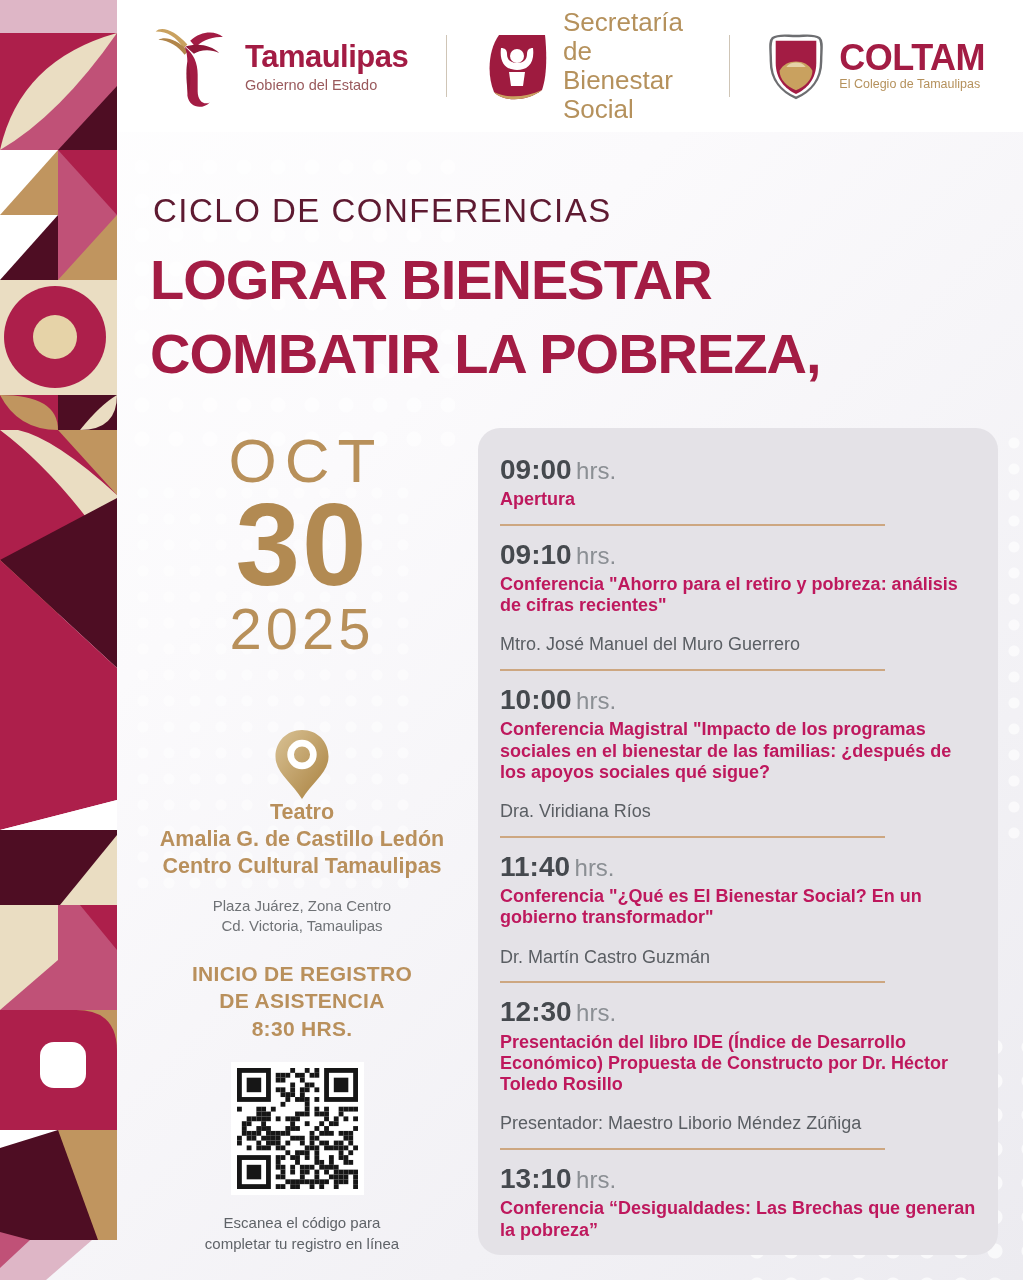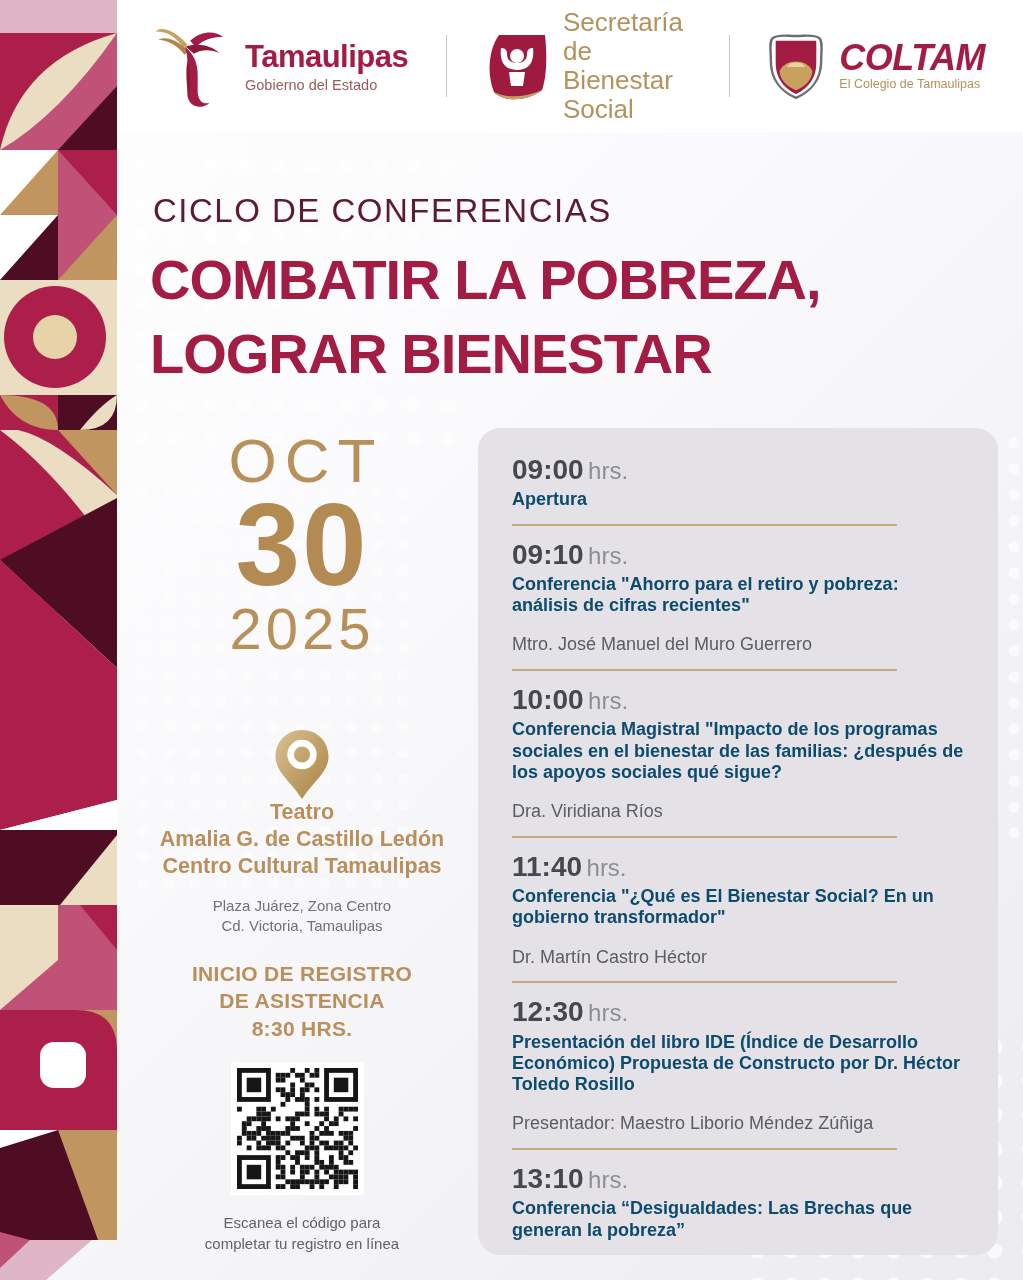--- a/index.html
+++ b/index.html
@@ -22,21 +22,21 @@
   
   #strip { position:absolute; left:0; top:0; width:117px; height:1280px; }
 
   
   #header { position:absolute; left:117px; top:0; width:906px; height:132px; background:#fff; display:flex; align-items:center; justify-content:center; gap:0; }
   .logo-group { display:flex; align-items:center; gap:14px; padding:0 38px; }
   .logo-sep { width:1px; height:62px; background:#cfc5b6; }
   .tam-name { font-size:31px; font-weight:bold; color:#a31c44; letter-spacing:-.5px; }
   .tam-sub { font-size:14.5px; color:#99595c; margin-top:2px; }
   .bs-text { font-size:26px; color:#b5915c; line-height:1.12; }
-  .coltam-name { font-size:36px; font-weight:bold; color:#a31c44; letter-spacing:-.5px; line-height:.95;font-style:italic; }
+  .coltam-name { font-size:36px; font-weight:bold; color:#a31c44; letter-spacing:-.5px; line-height:.95; }
   .coltam-sub { font-size:12.5px; color:#b5915c; margin-top:2px; }
   .bs-icon-wrap { position:relative; width:64px; height:68px; }
 
   
   #kicker { position:absolute; left:153px; top:192px; font-size:33px; font-weight:400; letter-spacing:1.5px; color:#5e1a31; }
   #big-title { position:absolute; left:150px; top:243px; font-size:56px; font-weight:bold; letter-spacing:-1px; color:#a31c44; line-height:1.32; }
 
   
   .leftcol { position:absolute; left:117px; width:370px; text-align:center; }
   #date-month { font-size:62px; font-weight:400; letter-spacing:8px; color:#b8905a; line-height:1; text-indent:8px; }
@@ -44,27 +44,27 @@
   #date-year { font-size:58px; font-weight:400; letter-spacing:4px; color:#b8905a; line-height:1.05; }
   .venue-line { font-size:21.5px; font-weight:bold; color:#b9905c; line-height:1.25; }
   .addr-line { font-size:15px; color:#6f7276; line-height:1.35; }
   .reg-line { font-size:21px; font-weight:bold; color:#b9905c; line-height:1.3; letter-spacing:.3px; }
   #qr-box { position:absolute; left:231px; top:1062px; width:133px; height:133px; background:#fff; display:flex; align-items:center; justify-content:center; }
   .qr-caption { font-size:15px; color:#5f6368; line-height:1.4; }
 
   
   #schedule-card {
     position:absolute; left:478px; top:428px; width:520px; height:827px;
-    background:#e4e2e7; border-radius:22px; padding:27px 34px; overflow:hidden;
+    background:#e4e2e7; border-radius:22px; padding:27px 22px; overflow:hidden;
   }
   .sched-item { }
   .sched-time-line { line-height:1.05; margin-bottom:5px; }
   .sched-time { font-size:28px; font-weight:bold; color:#45494e; }
   .sched-hrs { font-size:24px; color:#8b8f94; }
-  .sched-title { font-size:18px; font-weight:bold; color:#0c4a6e; line-height:1.18; }
+  .sched-title { font-size:18px; font-weight:bold; color:#be185d; line-height:1.18; }
   .sched-speaker { font-size:18px; color:#5a5e63; line-height:1.2; margin-top:18px; }
   .sched-sep { width:385px; height:2px; background:#c99c6e; margin:13px 0 14px 0; opacity:.85; }
 </style>
 </head>
 <body>
 
 <div id="poster">
 
   <div class="dots" style="left:125px; top:150px; width:330px; height:300px;"></div>
   <div class="dots small" style="left:130px; top:480px; width:280px; height:420px; opacity:.5;"></div>
@@ -176,22 +176,22 @@
       </svg>
       <div>
         <div class="coltam-name">COLTAM</div>
         <div class="coltam-sub">El Colegio de Tamaulipas</div>
       </div>
     </div>
   </div>
 
   <div id="kicker">CICLO DE CONFERENCIAS</div>
   <div id="big-title">
+    <div>LOGRAR BIENESTAR</div>
     <div>COMBATIR LA POBREZA,</div>
-    <div>LOGRAR BIENESTAR</div>
   </div>
 
   <div class="leftcol" style="top:430px;">
     <div id="date-month">OCT</div>
     <div id="date-day">30</div>
     <div id="date-year">2025</div>
   </div>
 
   <div class="leftcol" style="top:728px;">
     <svg width="58" height="72" viewBox="0 0 60 76">
@@ -486,21 +486,21 @@
     <div class="sched-title">Conferencia Magistral "Impacto de los programas sociales en el bienestar de las familias: ¿después de los apoyos sociales qué sigue?</div>
     <div class="sched-speaker">Dra. Viridiana Ríos</div>
   </div>
 <div class="sched-sep"></div>
   <div class="sched-item">
     <div class="sched-time-line">
       <span class="sched-time">11:40</span>
       <span class="sched-hrs"> hrs.</span>
     </div>
     <div class="sched-title">Conferencia "¿Qué es El Bienestar Social? En un gobierno transformador"</div>
-    <div class="sched-speaker">Dr. Martín Castro Héctor</div>
+    <div class="sched-speaker">Dr. Martín Castro Guzmán</div>
   </div>
 <div class="sched-sep"></div>
   <div class="sched-item">
     <div class="sched-time-line">
       <span class="sched-time">12:30</span>
       <span class="sched-hrs"> hrs.</span>
     </div>
     <div class="sched-title">Presentación del libro IDE (Índice de Desarrollo Económico) Propuesta de Constructo por Dr. Héctor Toledo Rosillo</div>
     <div class="sched-speaker">Presentador: Maestro Liborio Méndez Zúñiga</div>
   </div>

